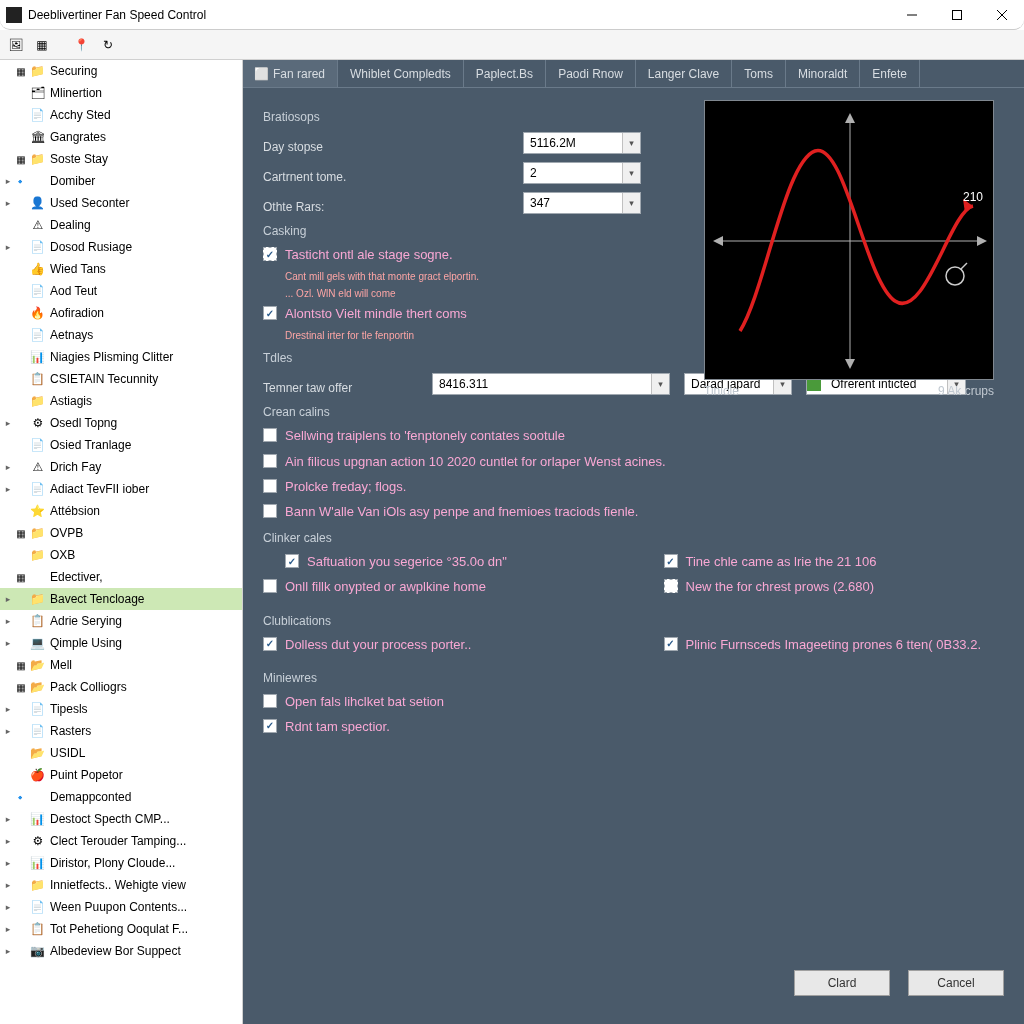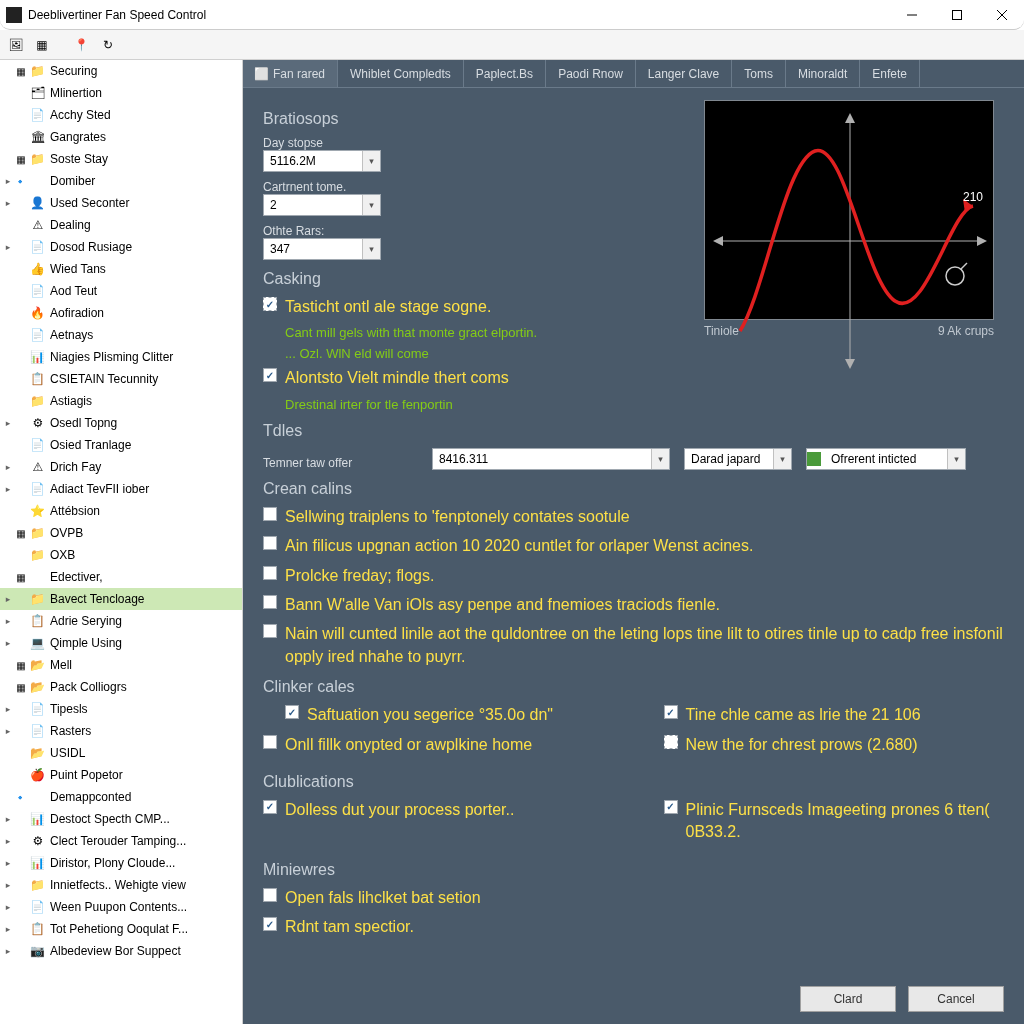--- a/index.html
+++ b/index.html
@@ -20,41 +20,41 @@
 .expander { width: 12px; height: 12px; display: flex; align-items: center; justify-content: center; color: #666; font-size: 9px; }
 .pre-icon { width: 14px; height: 14px; margin-right: 2px; display: flex; align-items: center; justify-content: center; font-size: 10px; }
 .node-icon { width: 16px; height: 16px; margin-right: 4px; display: flex; align-items: center; justify-content: center; font-size: 12px; }
 .tree-label { font-size: 12px; color: #000; }
 .content { flex: 1; background: #4a5a6a; color: #d8dde2; display: flex; flex-direction: column; overflow: hidden; }
 .tabs { display: flex; height: 28px; background: #4a5a6a; border-bottom: 1px solid #6a7a8a; }
 .tab { padding: 0 12px; display: flex; align-items: center; border-right: 1px solid #6a7a8a; gap: 4px; font-size: 12px; color: #d8dde2; cursor: default; }
 .tab.active { background: #5a6a7a; }
 .tab-ico { width: 14px; height: 14px; display: flex; align-items: center; justify-content: center; }
 .panel { flex: 1; overflow-y: auto; padding: 12px 20px 60px 20px; position: relative; }
-.section-title { color: #c8d0d8; font-size: 16px; margin: 10px 0 8px 0; }
-.row { display: flex; align-items: flex-start; margin-bottom: 8px; flex-direction: column; }
+.section-title { color: #c8d0d8; font-size: 12px; margin: 10px 0 8px 0; }
+.row { display: flex; align-items: flex-end; margin-bottom: 8px; }
 .row .lbl { width: 260px; color: #d8dde2; font-size: 12px; }
 .combo { display: flex; align-items: center; background: #fff; border: 1px solid #a0a8b0; height: 22px; width: 118px; }
 .combo input { border: none; flex: 1; padding: 0 6px; font-size: 12px; color: #000; outline: none; min-width: 0; }
 .combo .arrow { width: 18px; height: 100%; border-left: 1px solid #c0c0c0; display: flex; align-items: center; justify-content: center; color: #555; font-size: 9px; background: #f0f0f0; }
 .combo.wide { width: 238px; }
 .combo.med { width: 108px; }
 .combo.lg { width: 160px; }
 .chk-row { display: flex; align-items: flex-start; margin-bottom: 7px; gap: 8px; }
 .chk { width: 14px; height: 14px; border: 1px solid #a0a8b0; background: #fff; display: flex; align-items: center; justify-content: center; flex-shrink: 0; margin-top: 1px; }
 .chk.checked::after { content: "✓"; font-size: 10px; color: #2a5a8a; font-weight: bold; }
 .chk.dotted { border-style: dashed; }
-.chk-text { color: #fde047; font-size: 16px; line-height: 1.4; }
-.indent { padding-left: 22px; margin-bottom: 6px; color: #84cc16; font-size: 13px; }
+.chk-text { color: #f9a8d4; font-size: 13px; line-height: 1.4; }
+.indent { padding-left: 22px; margin-bottom: 6px; color: #fca5a5; font-size: 10px; }
 .graph-box { position: absolute; right: 30px; top: 12px; width: 290px; }
-.graph { width: 290px; height: 220px; background: #000; border: 1px solid #808890; position: relative; }
+.graph { width: 290px; height: 280px; background: #000; border: 1px solid #808890; position: relative; }
 .graph-caption { display: flex; justify-content: space-between; margin-top: 4px; font-size: 11px; color: #c0c8d0; }
 .two-col { display: flex; gap: 60px; }
 .two-col > div { flex: 1; }
-.footer-buttons { position: absolute; right: 20px; bottom: 12px; display: flex; gap: 12px; align-items: center; }
+.footer-buttons { position: absolute; right: 20px; bottom: 28px; display: flex; gap: 18px; align-items: center; }
 .btn { width: 96px; height: 26px; background: #e8e8e8; border: 1px solid #a0a0a0; color: #333; display: flex; align-items: center; justify-content: center; font-size: 12px; }
 .dropdown-row { display: flex; align-items: flex-end; gap: 14px; margin-bottom: 10px; }
 .green-ico { width: 14px; height: 14px; background: #4a9a3a; display: inline-block; margin-right: 4px; }
 </style>
 </head>
 <body>
 
 <div class="titlebar">
   <span class="app-icon"></span>
   <span class="title">Deeblivertiner Fan Speed Control</span>
@@ -451,24 +451,20 @@
           <div class="chk-text">Ain filicus upgnan action 10 2020 cuntlet for orlaper Wenst acines.</div>
         </div>
       <div class="chk-row">
           <div class="chk"></div>
           <div class="chk-text">Prolcke freday; flogs.</div>
         </div>
       <div class="chk-row">
           <div class="chk"></div>
           <div class="chk-text">Bann W'alle Van iOls asy penpe and fnemioes traciods fienle.</div>
         </div>
-      <div class="chk-row">
-          <div class="chk"></div>
-          <div class="chk-text">Nain will cunted linile aot the quldontree on the leting lops tine lilt to otires tinle up to cadp free insfonil opply ired nhahe to puyrr.</div>
-        </div>
 
       <div class="section-title">Clinker cales</div>
       <div class="two-col">
         <div>
           <div class="chk-row" style="padding-left:22px">
               <div class="chk checked"></div>
               <div class="chk-text">Saftuation you segerice °35.0o dn"</div>
             </div>
           <div class="chk-row">
               <div class="chk"></div>

